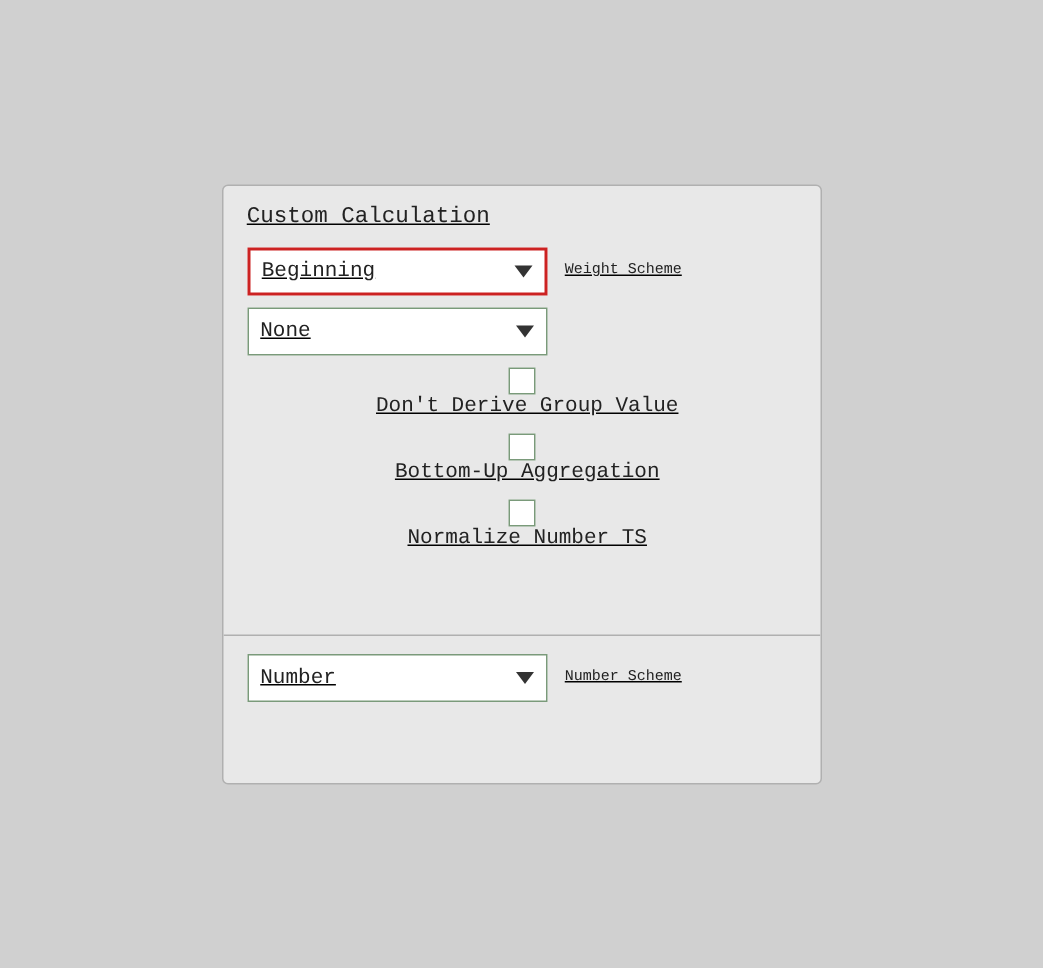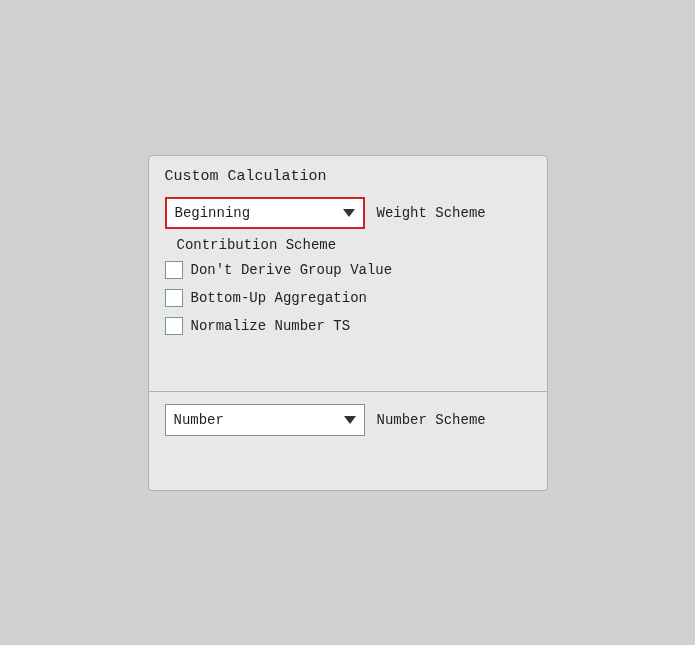--- a/index.html
+++ b/index.html
@@ -22,20 +22,21 @@
     .main-container {
       background: #e8e8e8;
       width: 400px;
       border: 1px solid #b0b0b0;
       border-radius: 4px;
       overflow: hidden;
     }
 
     .section {
       padding: 12px 16px 16px 16px;
+      text-decoration: underline;
     }
 
     .section-title {
       font-size: 15px;
       font-weight: normal;
       color: #222;
       margin-bottom: 12px;
       font-family: 'Courier New', Courier, monospace;
     }
 
@@ -79,28 +80,29 @@
       border-left: 6px solid transparent;
       border-right: 6px solid transparent;
       border-top: 8px solid #333;
       margin-left: 6px;
       flex-shrink: 0;
     }
 
     .field-label {
       margin-left: 12px;
       font-family: 'Courier New', Courier, monospace;
-      font-size: 14px;
+      font-size: 10px;
       color: #222;
     }
 
     .checkbox-row {
       display: flex;
       align-items: center;
       margin-bottom: 10px;
+      flex-direction: column;
     }
 
     .checkbox-box {
       width: 18px;
       height: 18px;
       border: 1px solid #7a9a7a;
       background: #fff;
       flex-shrink: 0;
       cursor: pointer;
     }
@@ -131,21 +133,24 @@
 
     <div class="row">
       <div class="select-wrapper highlighted">
         <span class="select-label">Beginning</span>
         <span class="select-arrow"></span>
       </div>
       <span class="field-label">Weight Scheme</span>
     </div>
 
     <div class="row">
-      <span class="field-label">Contribution Scheme</span>
+      <div class="select-wrapper">
+        <span class="select-label">None</span>
+        <span class="select-arrow"></span>
+      </div>
     </div>
 
     <div class="checkboxes-section">
       <div class="checkbox-row">
         <div class="checkbox-box"></div>
         <span class="checkbox-label">Don't Derive Group Value</span>
       </div>
       <div class="checkbox-row">
         <div class="checkbox-box"></div>
         <span class="checkbox-label">Bottom-Up Aggregation</span>

